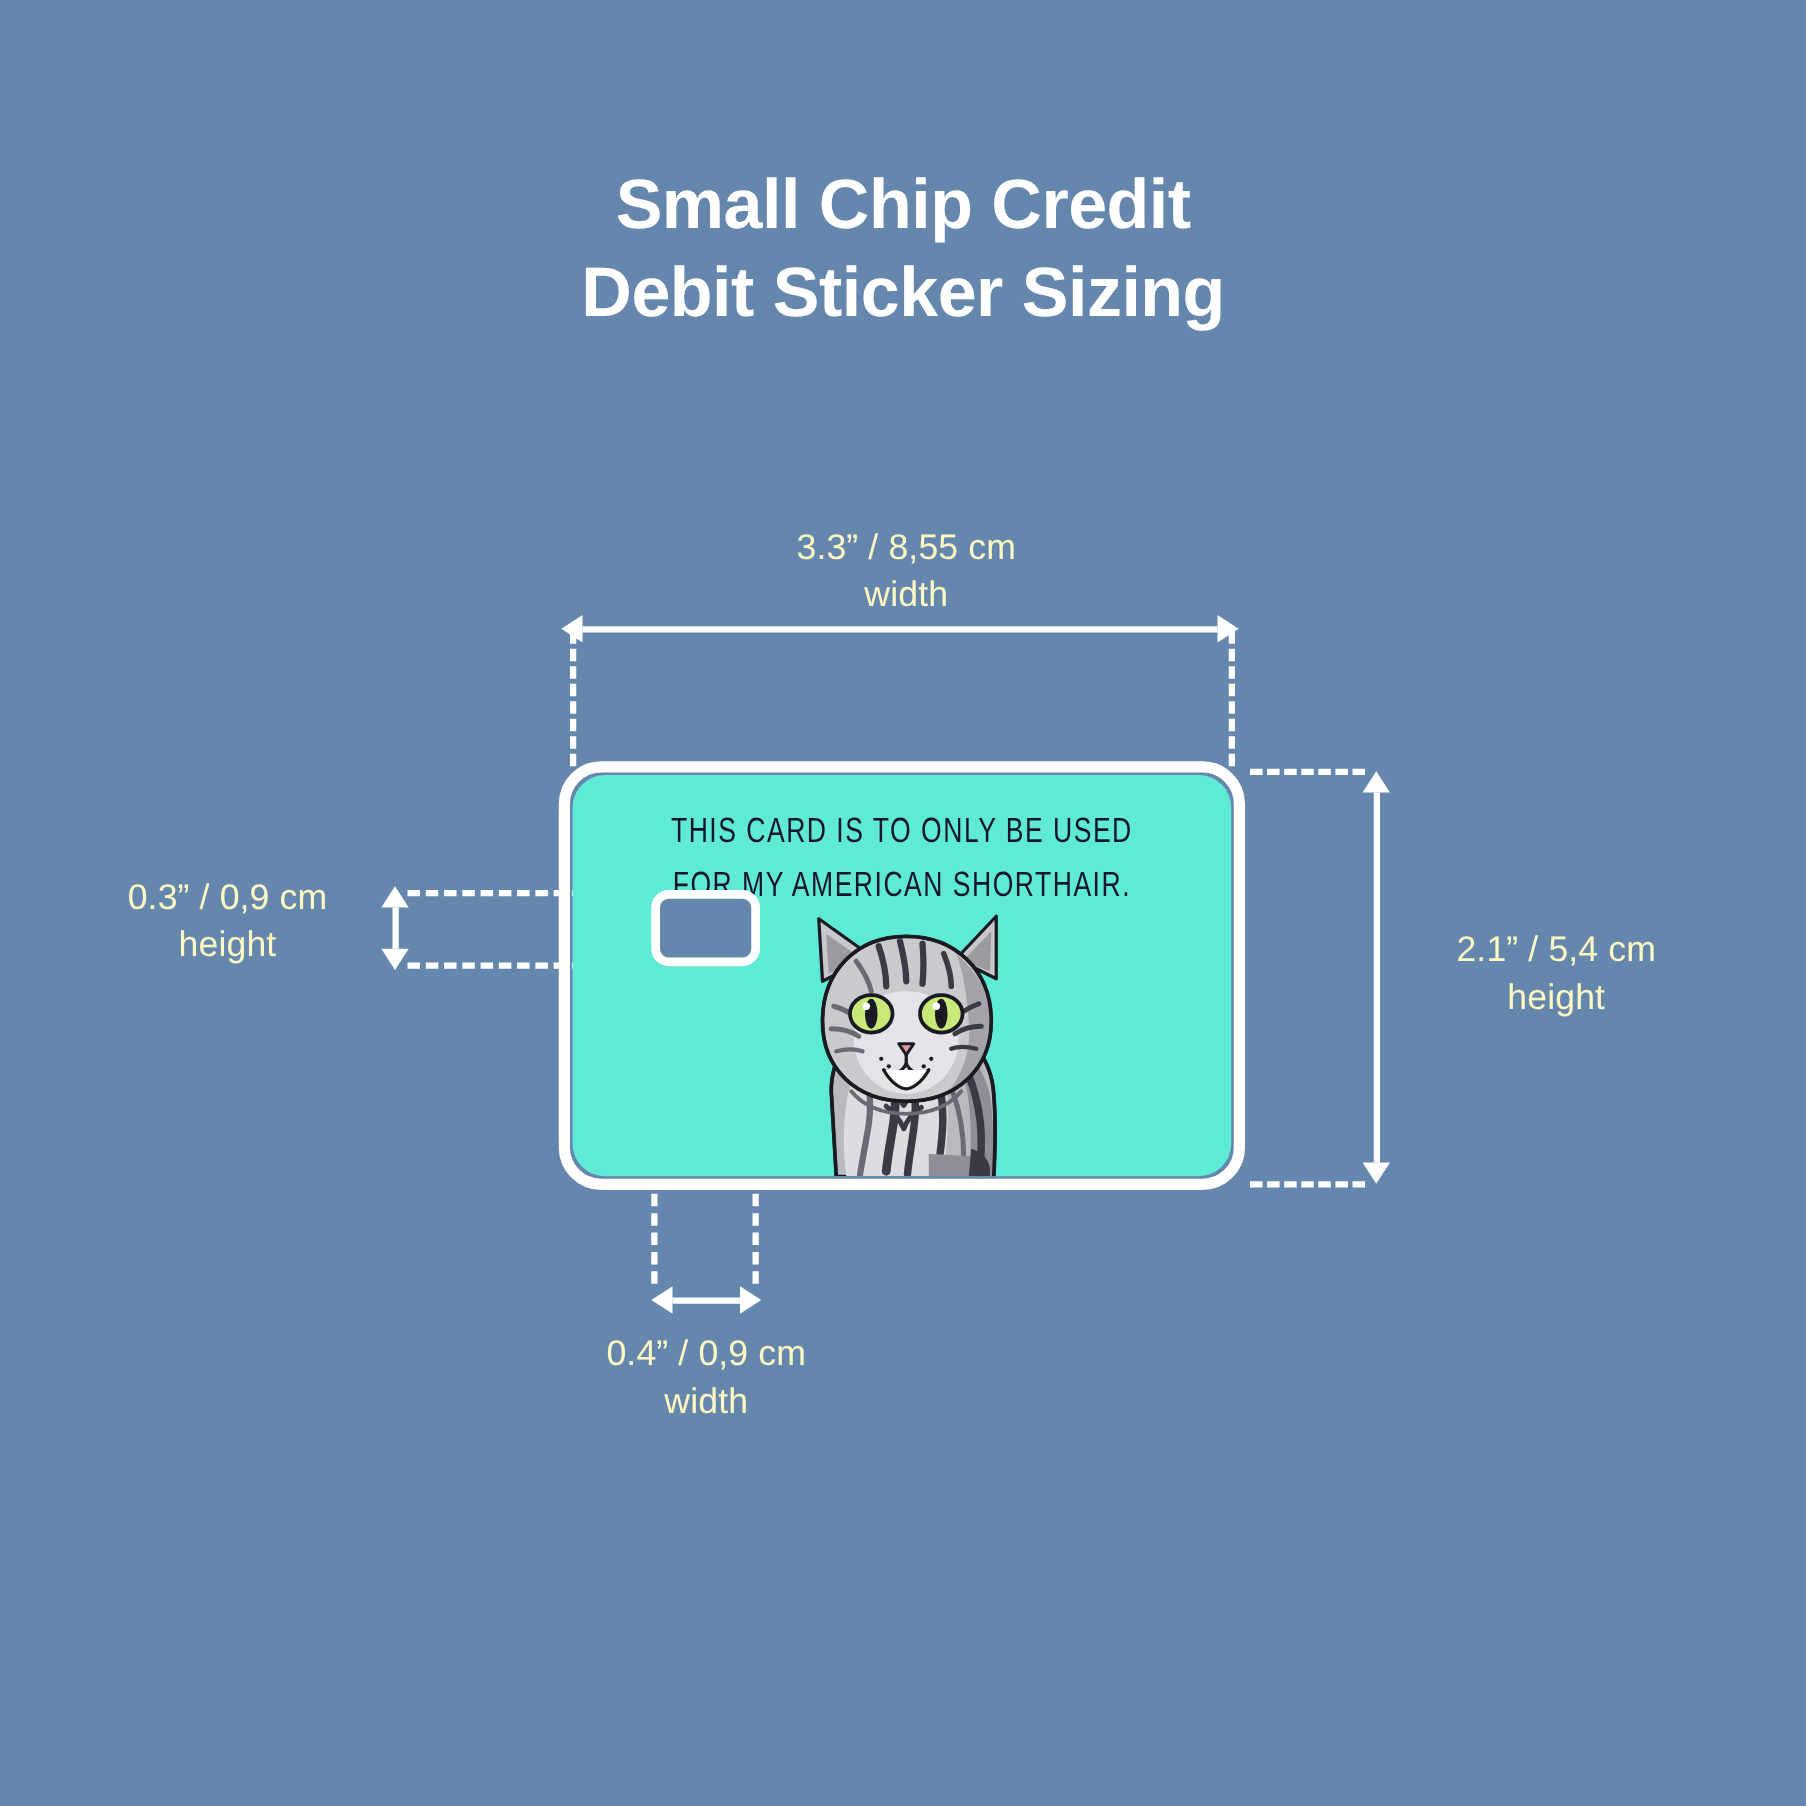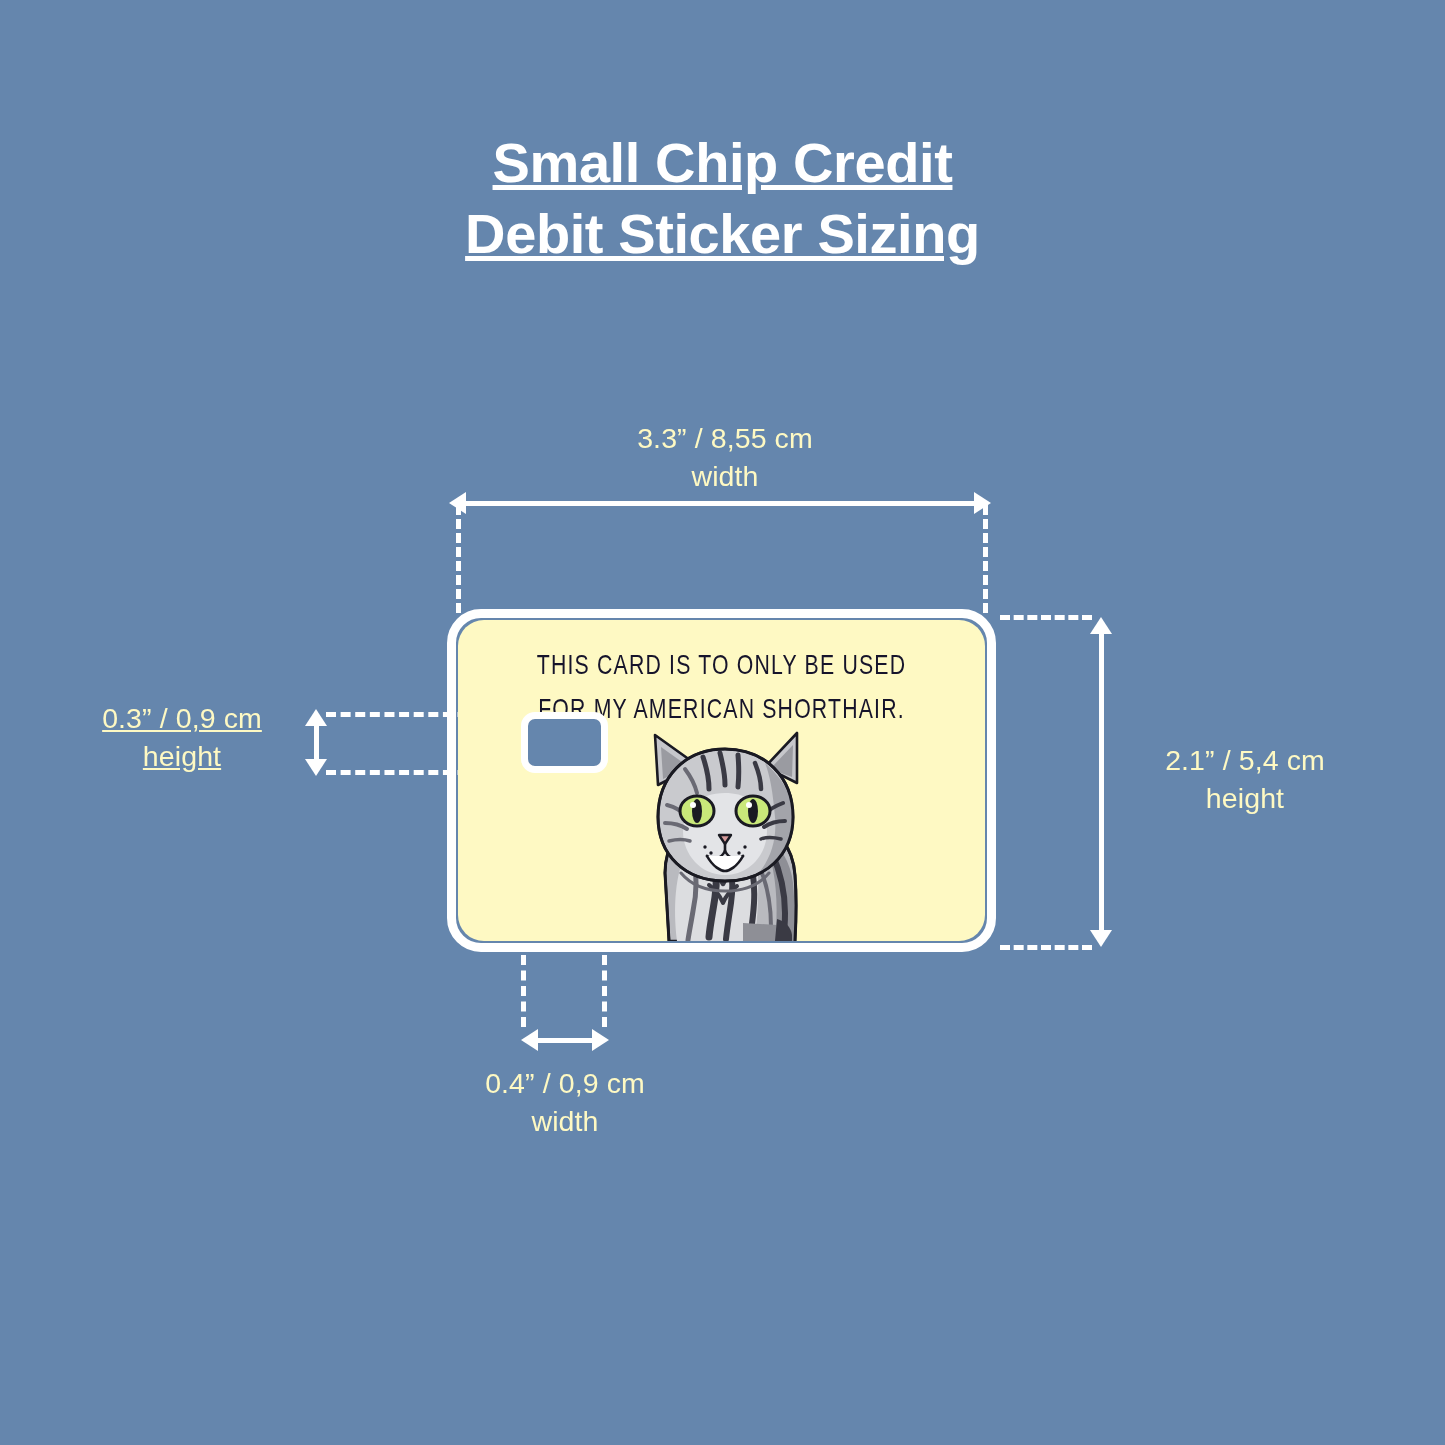--- a/index.html
+++ b/index.html
@@ -27,35 +27,34 @@
     left: 0;
     top: 128px;
     width: 1445px;
     text-align: center;
     color: #ffffff;
     font-size: 56px;
     font-weight: bold;
     line-height: 1.26;
     letter-spacing: -0.4px;
     white-space: pre-line;
-    text-decoration: underline;
   }
 
   
   .meas-label {
     position: absolute;
     color: #fef9c3;
     font-size: 28.5px;
     line-height: 1.32;
     text-align: center;
     white-space: pre-line;
     letter-spacing: 0.1px;
   }
   #label-top-width  { left: 520px;  top: 420px;  width: 410px; }
-  #label-left-height{ left: 60px;   top: 700px;  width: 244px; text-decoration: underline; }
+  #label-left-height{ left: 60px;   top: 700px;  width: 244px; }
   #label-right-height{left: 1120px; top: 742px;  width: 250px; text-align: center; }
   #label-bottom-width{left: 420px;  top: 1065px; width: 290px; }
 
   
   .dash-v {
     position: absolute;
     width: 0;
     border-left: 5px dashed #ffffff;
   }
   .dash-h {
@@ -94,21 +93,21 @@
     border: 9px solid #ffffff;
     border-radius: 34px;
     box-sizing: border-box;
   }
   #card-body {
     position: absolute;
     left: 458px;
     top: 620px;
     width: 527px;
     height: 321px;
-    background: #fef9c3;
+    background: #5eead4;
     border-radius: 26px;
     overflow: hidden;
     box-sizing: border-box;
   }
   #card-text {
     position: absolute;
     left: 0;
     top: 23px;
     width: 527px;
     text-align: center;

